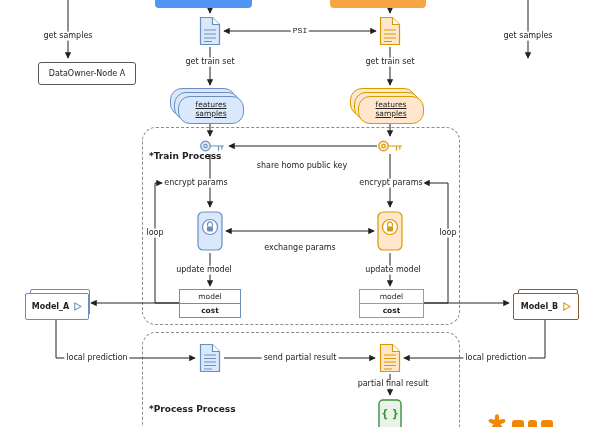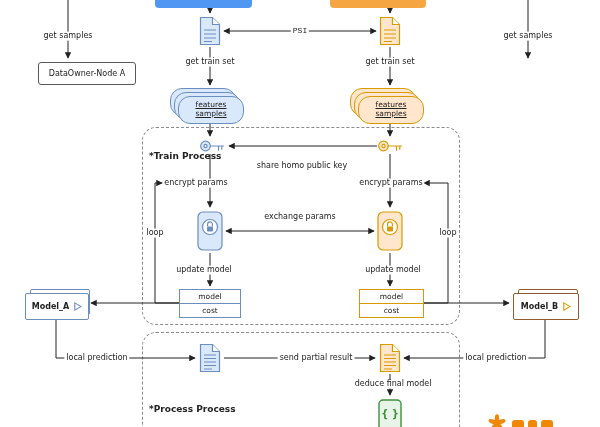--- a/index.html
+++ b/index.html
@@ -17,21 +17,21 @@
   .topbox.b{background:var(--top-blue,#4f97f2);}
   .topbox.o{background:var(--top-orange,#f5a643);}
   .stackcard{position:absolute;width:64px;height:26px;border-radius:12px;z-index:2;text-decoration:underline;}
   .stackcard.b{background:var(--blue-fill,#dae8fc);border:1px solid var(--blue-stroke,#6c8ebf);}
   .stackcard.o{background:var(--orange-fill,#ffe6cc);border:1px solid var(--orange-stroke,#d79b00);}
   .stacktext{display:flex;align-items:center;justify-content:center;width:100%;height:100%;
              font-size:7.5px;line-height:1.15;white-space:pre-line;text-align:center;color:#222;}
   .mc{position:absolute;width:62px;height:29px;background:#fff;border:1px solid var(--c,#6c8ebf);
       z-index:2;display:flex;flex-direction:column;box-sizing:border-box;}
   .mc-row{flex:1;display:flex;align-items:center;justify-content:center;font-size:7.5px;color:#222;}
-  .mc-bot{border-top:1px solid var(--c,#6c8ebf);}
+  .mc-bot{border-top:1px solid var(--c,#6c8ebf);font-weight:bold;}
   .cardback{position:absolute;background:#fff;border:1px solid var(--c,#6c8ebf);border-radius:2px;z-index:2;}
   .modelfront{position:absolute;background:#fff;border:1px solid var(--c,#6c8ebf);border-radius:2px;z-index:2;
       display:flex;align-items:center;justify-content:center;gap:4px;font-size:8px;font-weight:bold;color:#222;}
   .cl{stroke:var(--arrow,#222);stroke-width:1;fill:none;}
   .st-b{stroke:var(--blue-stroke,#6c8ebf);stroke-width:1.2;}
   .st-o{stroke:var(--orange-stroke,#d79b00);stroke-width:1.2;}
   .st-g{stroke:var(--green-stroke,#3f8f3f);stroke-width:1.4;}
   .fl-b{fill:var(--blue-fill,#dae8fc);}
   .fl-o{fill:var(--orange-fill,#ffe6cc);}
   .fl-w{fill:#fff;}
@@ -203,22 +203,22 @@
   <div class="lbl" style="left:528px;top:36px;">get samples</div>
   <div class="lbl" style="left:300px;top:31px;font-family:Liberation Mono, monospace;">PSI</div>
   <div class="lbl" style="left:210px;top:62px;">get train set</div>
   <div class="lbl" style="left:390px;top:62px;">get train set</div>
   <div class="lbl" style="left:302px;top:146px;margin-top:20px;">share homo public key</div>
   <div class="ptitle" style="left:149px;top:151px;text-align:center;">*Train Process</div>
   <div class="lbl" style="left:196px;top:183px;">encrypt params</div>
   <div class="lbl" style="left:391px;top:183px;">encrypt params</div>
   <div class="lbl" style="left:155px;top:233px;">loop</div>
   <div class="lbl" style="left:448px;top:233px;">loop</div>
-  <div class="lbl" style="left:300px;top:217px;text-align:center;">exchange params</div>
+  <div class="lbl" style="left:300px;top:248px;text-align:center;">exchange params</div>
   <div class="lbl" style="left:204px;top:270px;">update model</div>
   <div class="lbl" style="left:393px;top:270px;">update model</div>
   <div class="lbl" style="left:97px;top:358px;">local prediction</div>
   <div class="lbl" style="left:496px;top:358px;">local prediction</div>
-  <div class="lbl" style="left:316px;top:358px;">send partial result</div>
-  <div class="lbl" style="left:393px;top:384px;">deduce final model</div>
+  <div class="lbl" style="left:300px;top:358px;">send partial result</div>
+  <div class="lbl" style="left:393px;top:384px;">partial final result</div>
   <div class="ptitle" style="left:149px;top:404px;">*Process Process</div>
 
 </div>
 
 </body></html>

